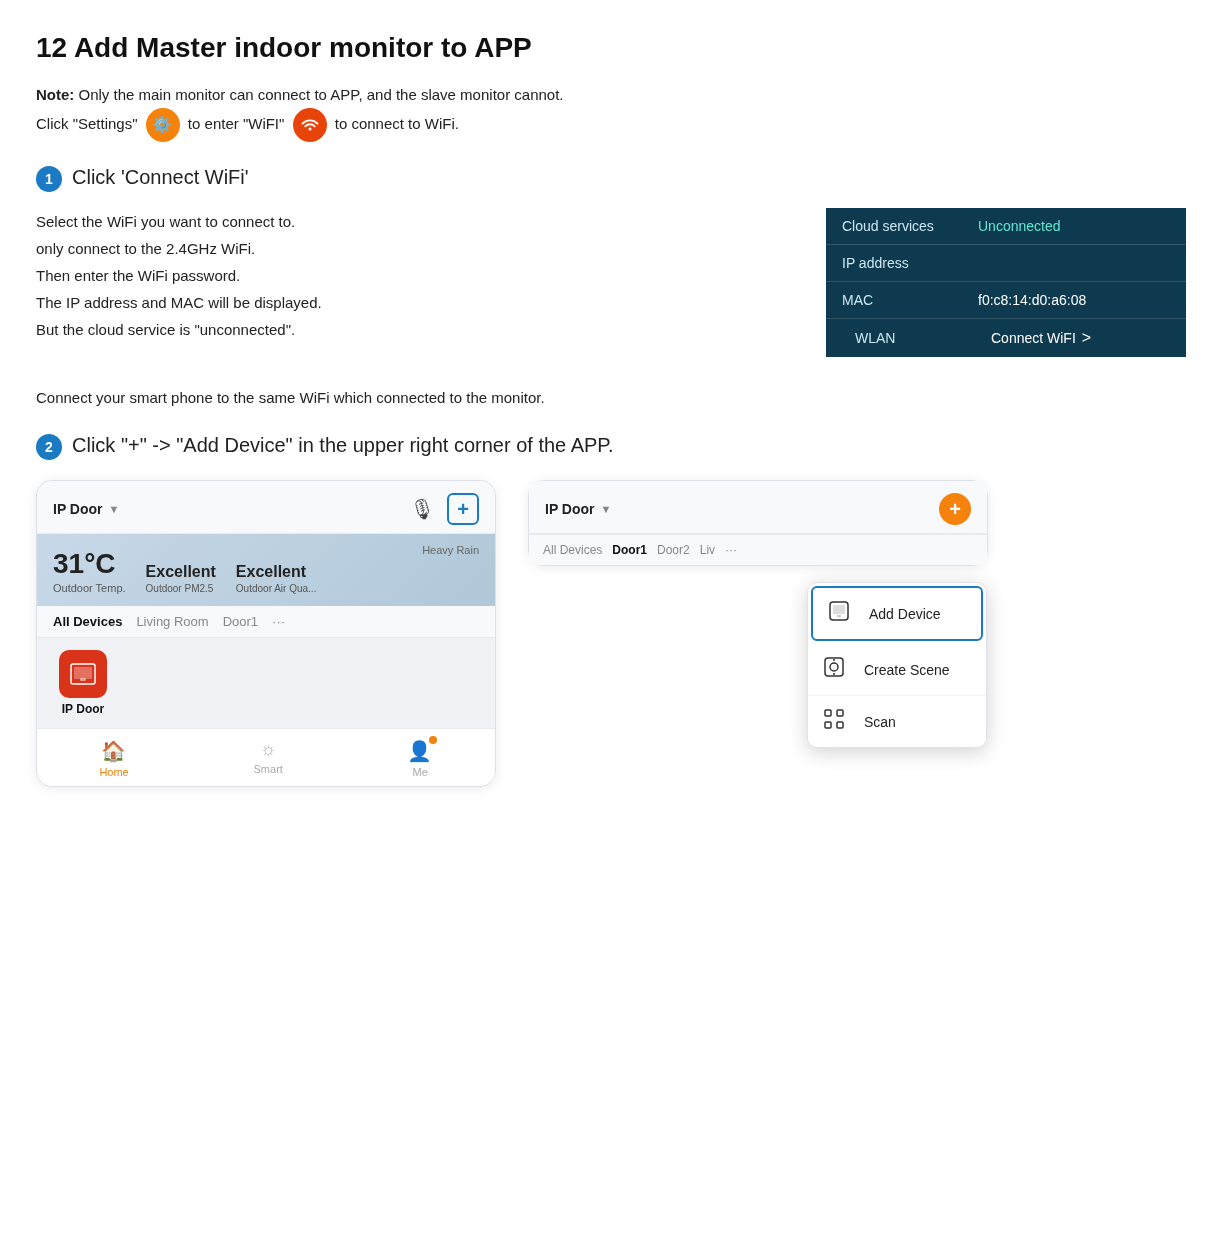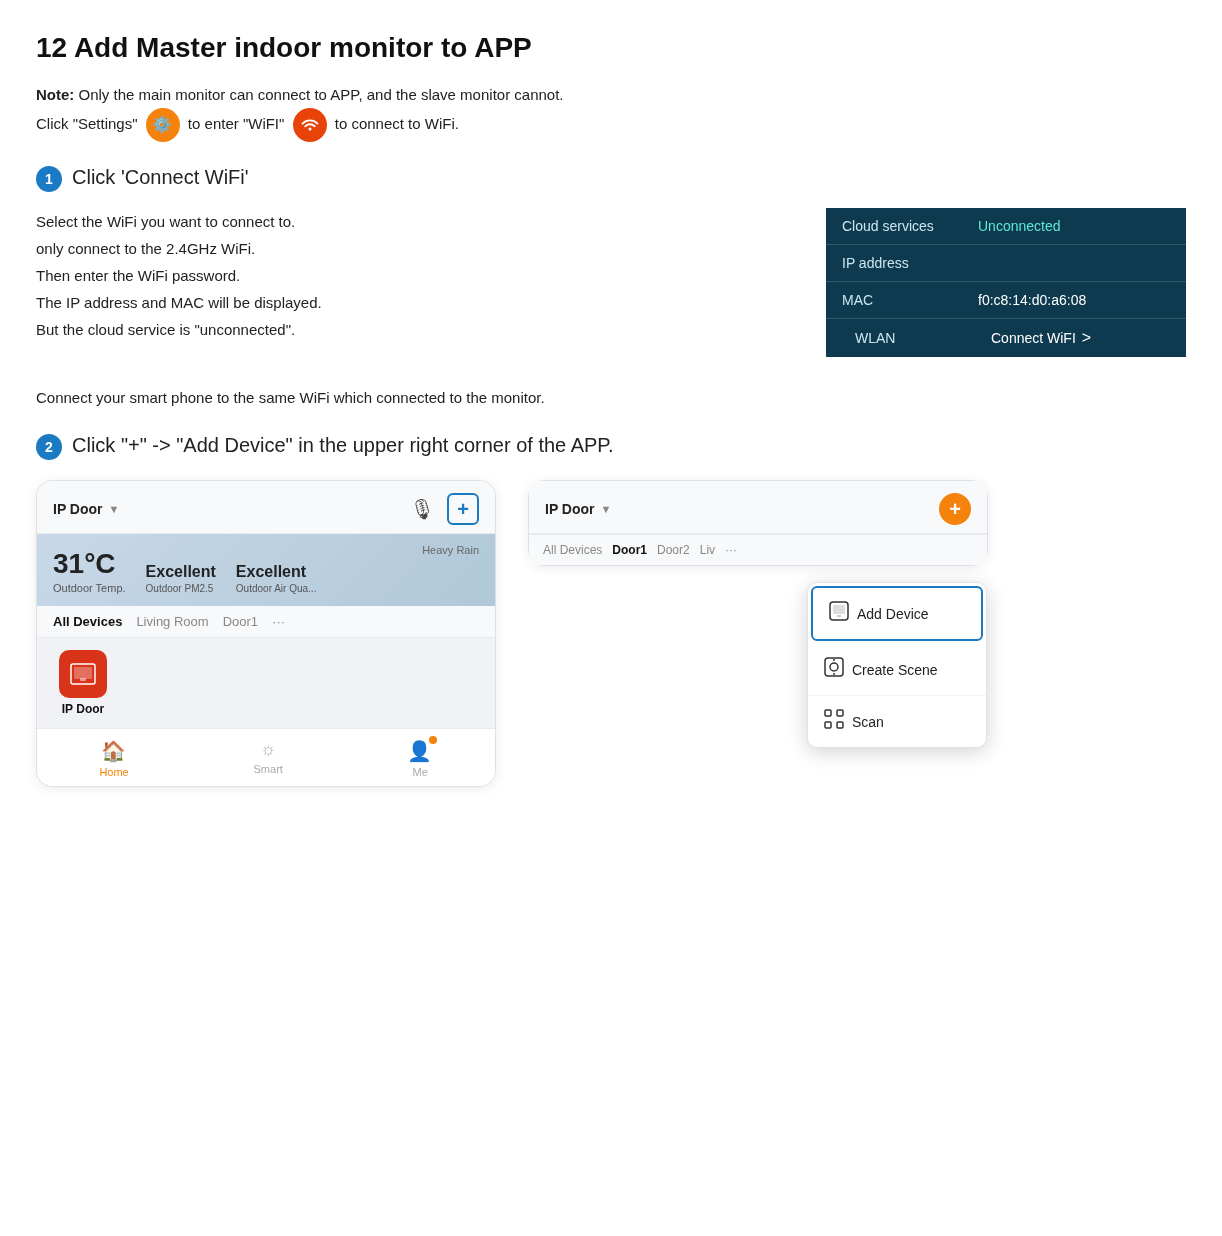--- a/index.html
+++ b/index.html
@@ -314,21 +314,21 @@
       border-radius: 10px;
       box-shadow: 0 4px 20px rgba(0,0,0,0.18);
       min-width: 180px;
       z-index: 10;
       overflow: hidden;
       border: 1.5px solid #e0e4ea;
     }
     .dropdown-menu-item {
       display: flex;
       align-items: center;
-      gap: 8px;
+      gap: 20px;
       padding: 13px 16px;
       font-size: 14px;
       color: #222;
       border-bottom: 1px solid #f0f2f5;
       cursor: pointer;
     }
     .dropdown-menu-item:last-child { border-bottom: none; }
     .dropdown-menu-item.highlighted {
       border: 2.5px solid #1a7ac4;
       border-radius: 6px;

